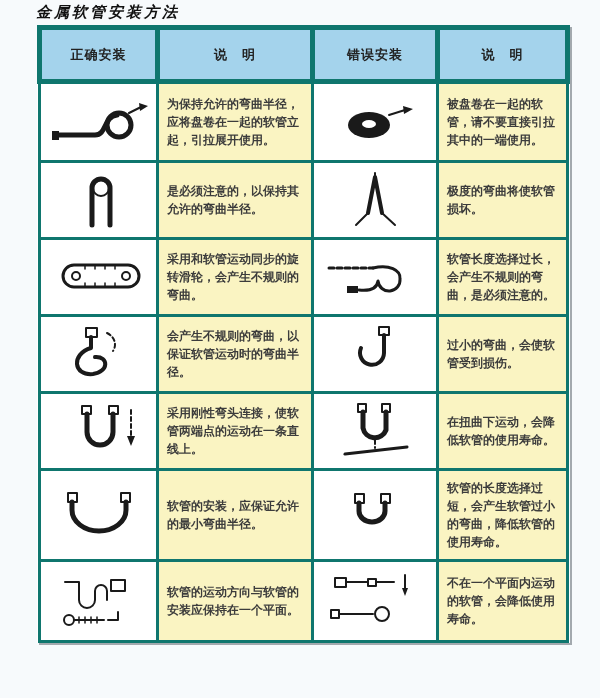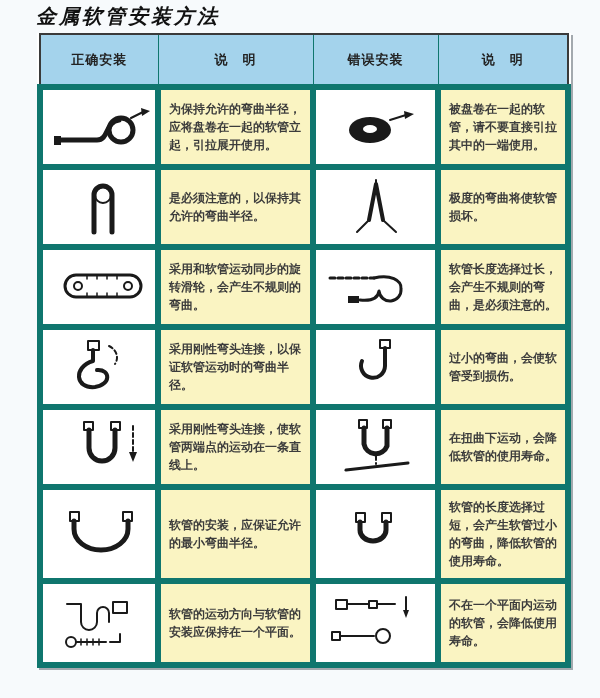--- a/index.html
+++ b/index.html
@@ -7,45 +7,45 @@
     width:600px;height:698px;
     background:#f7fafc;
     font-family:"DejaVu Sans","Liberation Sans",sans-serif;
     color:#333;
   }
   .page-title{
     margin:3px 0 3px 36px;
     font-family:"DejaVu Serif","Liberation Serif",serif;
     font-style:italic;
     font-weight:bold;
-    font-size:20px;
+    font-size:15px;
     letter-spacing:3px;
     color:#111;
   }
   table.install{
     margin-left:37px;
     width:528px;
     table-layout:fixed;
     border-collapse:collapse;
     border:2px solid #3a3a3a;
     box-shadow:2px 2px 0 rgba(60,70,80,.45);
     background:#fff;
   }
   table.install th{
     background:#a4d3ec;
-    border:1px solid #0f766e;
+    border:5px solid #0f766e;
     height:25px;
     font-size:13px;
     font-weight:bold;
     color:#222;
     letter-spacing:1px;
     padding:12px;
   }
   table.install td{
-    border:6px solid #0f766e;
+    border:3px solid #0f766e;
     padding:8px;
     vertical-align:middle;
   }
   td.note{
     background:#faf4c2;
     font-size:12px;
     font-weight:bold;
     line-height:1.5;
     color:#3c3c3c;
     padding:5px 8px 5px 9px;
@@ -147,21 +147,21 @@
 
 
     <tr class="data">
       <td class="pic">
         <svg width="104" height="58" viewBox="0 0 104 58">
           <rect class="stroke" stroke-width="2" x="37" y="3" width="11" height="9"></rect>
           <path class="stroke" stroke-width="4" d="M42 12 V23 C22 29 24 51 44 49 C60 47 60 31 46 32"></path>
           <path class="stroke" stroke-width="2" stroke-dasharray="4 3" d="M58 8 C66 12 68 20 64 26"></path>
         </svg>
       </td>
-      <td class="note">采用刚性弯头连接，以保证软管运动时的弯曲半径。</td>
+      <td class="note">会产生不规则的弯曲，以保证软管运动时的弯曲半径。</td>
       <td class="pic">
         <svg width="104" height="58" viewBox="0 0 104 58">
           <rect class="stroke" stroke-width="2" x="56" y="2" width="10" height="8"></rect>
           <path class="stroke" stroke-width="4" d="M61 10 V28 A12 12 0 1 1 38 23"></path>
         </svg>
       </td>
       <td class="note">过小的弯曲，会使软管受到损伤。</td>
     </tr>
 
     <tr class="data">

